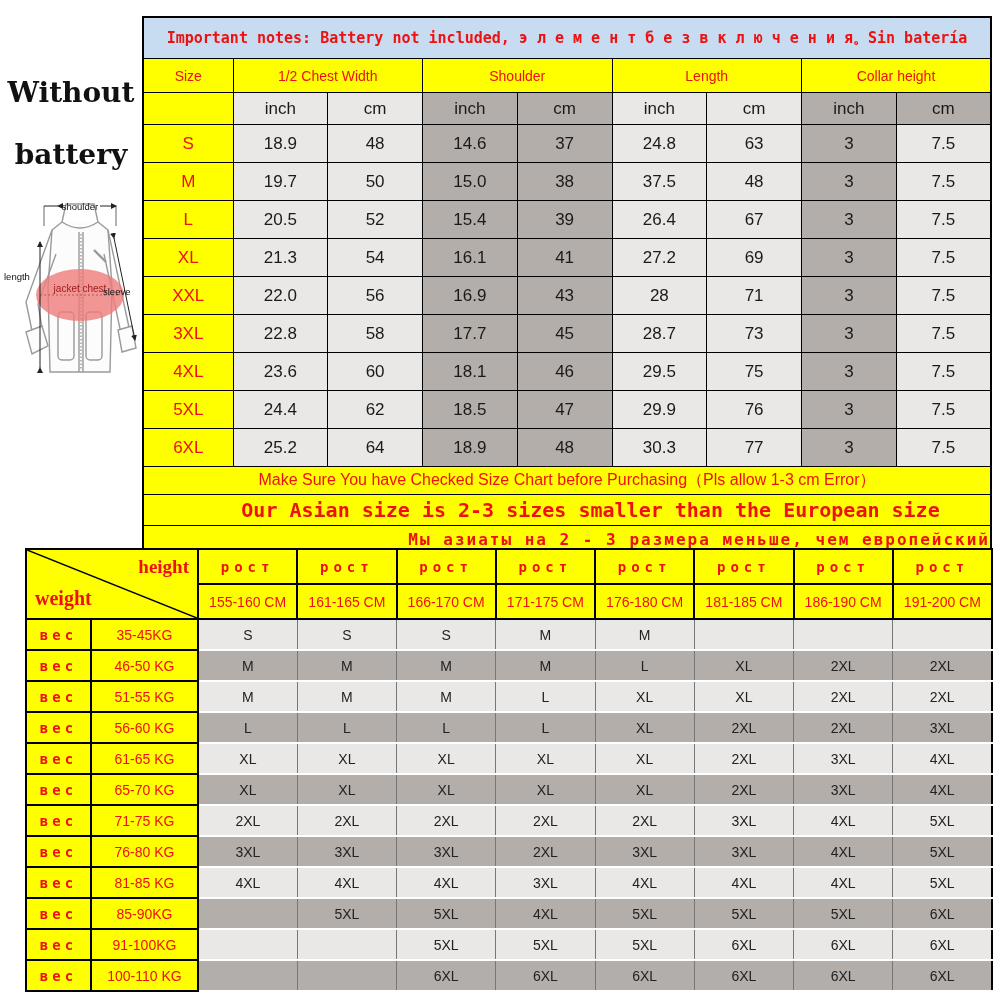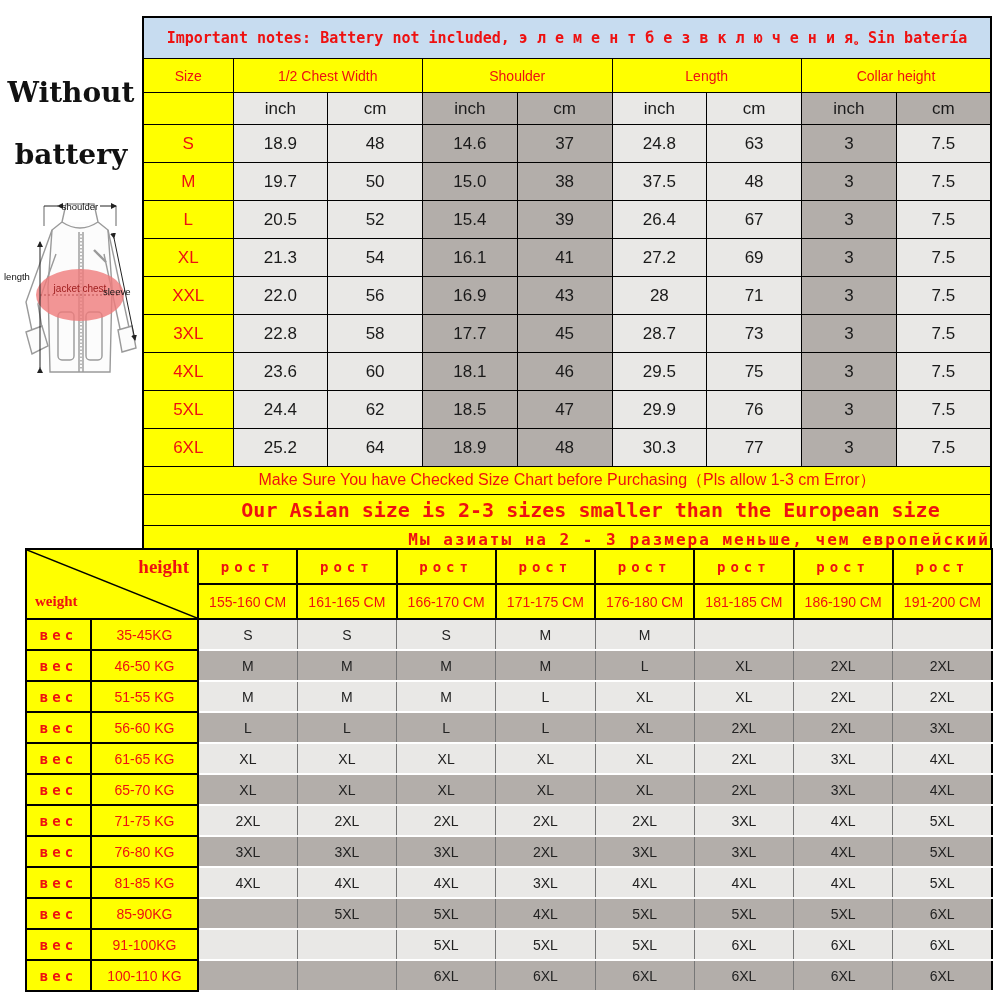--- a/index.html
+++ b/index.html
@@ -32,21 +32,21 @@
   .foot3 td{height:26px;background:#ffff00;color:#ee1111;
             font-family:"DejaVu Sans Mono",monospace;font-weight:bold;font-size:16px;letter-spacing:2px;text-align:right;}
 
   
   .fittable{position:absolute;left:25px;top:548px;width:968px;border:2px solid #000;}
   .corner-cell{background:#ffff00;border:2px solid #000;position:relative;}
   .corner-inner{position:absolute;inset:0;text-align:center;}
   .corner-inner svg{position:absolute;inset:0;width:100%;height:100%;}
   .corner-h{position:absolute;right:8px;top:6px;color:#ee1111;font-weight:bold;font-size:19px;
             font-family:"Liberation Serif",serif;}
-  .corner-w{position:absolute;left:8px;bottom:8px;color:#ee1111;font-weight:bold;font-size:15px;
+  .corner-w{position:absolute;left:8px;bottom:8px;color:#ee1111;font-weight:bold;font-size:20px;
             font-family:"Liberation Serif",serif;}
   .rost-cell{height:33px;background:#ffff00;color:#ee1111;border:2px solid #000;
              font-family:"DejaVu Sans Mono",monospace;font-weight:bold;font-size:14px;letter-spacing:5px;}
   .range-cell{height:33px;background:#ffff00;color:#ee1111;border:2px solid #000;font-size:14px;}
   .ves-cell{background:#ffff00;color:#ee1111;border:2px solid #000;
             font-family:"DejaVu Sans Mono",monospace;font-weight:bold;font-size:14px;letter-spacing:4px;}
   .wlabel-cell{background:#ffff00;color:#ee1111;border:2px solid #000;font-size:14px;}
   .fittable .fitrow td{height:29px;}
   .fcell{font-size:14px;color:#222;border-left:1px solid #777;border-right:1px solid #777;
          border-top:2px solid #fff;border-bottom:2px solid #fff;}

